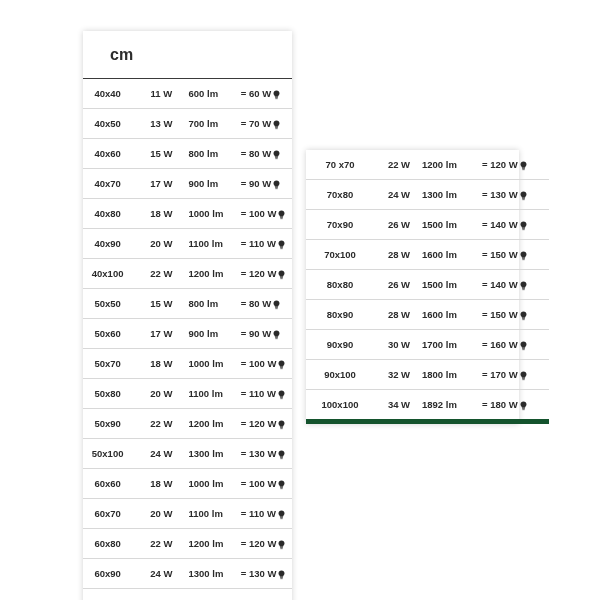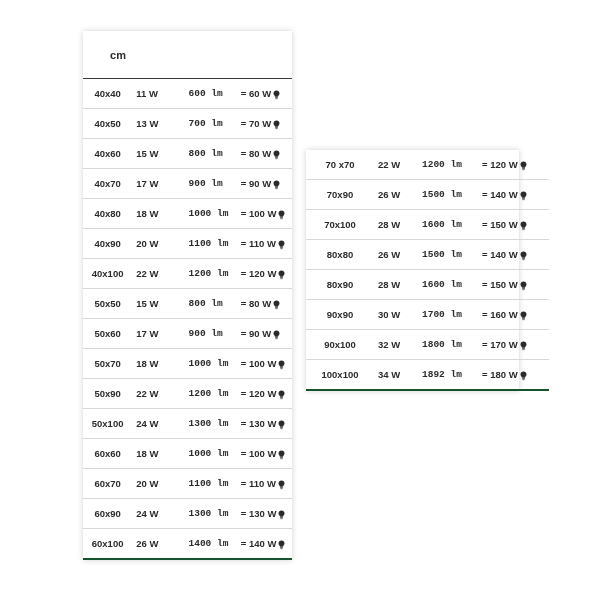--- a/index.html
+++ b/index.html
@@ -40,54 +40,53 @@
     table-layout: fixed;
   }
 
   .header-row td {
     border-bottom: 1px solid #3a3a3a;
     height: 45px;
     vertical-align: middle;
   }
 
   .header-label {
-    font-size: 11px;
+    font-size: 16px;
     font-weight: bold;
     color: #2d2d2d;
     padding-left: 27px;
     letter-spacing: 0.2px;
   }
 
   tbody tr td {
     border-bottom: 1px solid #d8d8d8;
     height: 27px;
     vertical-align: middle;
     font-size: 9.5px;
     font-weight: bold;
     color: #2b2b2b;
     white-space: nowrap;
   }
 
   tbody tr:last-child td {
-    border-bottom: 2px solid #14532d;
+    border-bottom: 5px solid #14532d;
   }
 
   .c-size {
     width: 62px;
     text-align: center;
     padding-right: 4px;
   }
   .c-watt {
     width: 42px;
-    text-align: left;
+    text-align: center;
   }
   .c-lm {
     width: 56px;
     text-align: left;
-    font-family: Liberation Mono, monospace;
   }
   .c-eq {
     width: 62px;
     text-align: left;
   }
 
   #table-right .c-size { width: 66px; margin-top: 44px; }
   #table-right .c-watt { width: 42px; }
   #table-right .c-lm { width: 58px; }
   #table-right .c-eq { width: 66px; }
@@ -259,20 +258,35 @@
               <span class="bulb">
                 <svg width="7" height="10" viewBox="0 0 7 10">
                   <path d="M3.5 0.4 C1.7 0.4 0.5 1.7 0.5 3.3 C0.5 4.4 1.1 5.1 1.6 5.8 L2.0 6.8 L5.0 6.8 L5.4 5.8 C5.9 5.1 6.5 4.4 6.5 3.3 C6.5 1.7 5.3 0.4 3.5 0.4 Z" fill="#2b2b2b"></path>
                   <rect x="2.1" y="7.3" width="2.8" height="0.7" fill="#2b2b2b"></rect>
                   <rect x="2.3" y="8.4" width="2.4" height="0.7" fill="#2b2b2b"></rect>
                 </svg>
               </span>
             </span></td>
         </tr>
         <tr>
+          <td class="c-size">50x80</td>
+          <td class="c-watt">20 W</td>
+          <td class="c-lm">1100 lm</td>
+          <td class="c-eq"><span class="eqwrap">
+              <span>= 110 W</span>
+              <span class="bulb">
+                <svg width="7" height="10" viewBox="0 0 7 10">
+                  <path d="M3.5 0.4 C1.7 0.4 0.5 1.7 0.5 3.3 C0.5 4.4 1.1 5.1 1.6 5.8 L2.0 6.8 L5.0 6.8 L5.4 5.8 C5.9 5.1 6.5 4.4 6.5 3.3 C6.5 1.7 5.3 0.4 3.5 0.4 Z" fill="#2b2b2b"></path>
+                  <rect x="2.1" y="7.3" width="2.8" height="0.7" fill="#2b2b2b"></rect>
+                  <rect x="2.3" y="8.4" width="2.4" height="0.7" fill="#2b2b2b"></rect>
+                </svg>
+              </span>
+            </span></td>
+        </tr>
+        <tr>
           <td class="c-size">50x90</td>
           <td class="c-watt">22 W</td>
           <td class="c-lm">1200 lm</td>
           <td class="c-eq"><span class="eqwrap">
               <span>= 120 W</span>
               <span class="bulb">
                 <svg width="7" height="10" viewBox="0 0 7 10">
                   <path d="M3.5 0.4 C1.7 0.4 0.5 1.7 0.5 3.3 C0.5 4.4 1.1 5.1 1.6 5.8 L2.0 6.8 L5.0 6.8 L5.4 5.8 C5.9 5.1 6.5 4.4 6.5 3.3 C6.5 1.7 5.3 0.4 3.5 0.4 Z" fill="#2b2b2b"></path>
                   <rect x="2.1" y="7.3" width="2.8" height="0.7" fill="#2b2b2b"></rect>
                   <rect x="2.3" y="8.4" width="2.4" height="0.7" fill="#2b2b2b"></rect>
@@ -319,20 +333,35 @@
               <span class="bulb">
                 <svg width="7" height="10" viewBox="0 0 7 10">
                   <path d="M3.5 0.4 C1.7 0.4 0.5 1.7 0.5 3.3 C0.5 4.4 1.1 5.1 1.6 5.8 L2.0 6.8 L5.0 6.8 L5.4 5.8 C5.9 5.1 6.5 4.4 6.5 3.3 C6.5 1.7 5.3 0.4 3.5 0.4 Z" fill="#2b2b2b"></path>
                   <rect x="2.1" y="7.3" width="2.8" height="0.7" fill="#2b2b2b"></rect>
                   <rect x="2.3" y="8.4" width="2.4" height="0.7" fill="#2b2b2b"></rect>
                 </svg>
               </span>
             </span></td>
         </tr>
         <tr>
+          <td class="c-size">60x80</td>
+          <td class="c-watt">22 W</td>
+          <td class="c-lm">1200 lm</td>
+          <td class="c-eq"><span class="eqwrap">
+              <span>= 120 W</span>
+              <span class="bulb">
+                <svg width="7" height="10" viewBox="0 0 7 10">
+                  <path d="M3.5 0.4 C1.7 0.4 0.5 1.7 0.5 3.3 C0.5 4.4 1.1 5.1 1.6 5.8 L2.0 6.8 L5.0 6.8 L5.4 5.8 C5.9 5.1 6.5 4.4 6.5 3.3 C6.5 1.7 5.3 0.4 3.5 0.4 Z" fill="#2b2b2b"></path>
+                  <rect x="2.1" y="7.3" width="2.8" height="0.7" fill="#2b2b2b"></rect>
+                  <rect x="2.3" y="8.4" width="2.4" height="0.7" fill="#2b2b2b"></rect>
+                </svg>
+              </span>
+            </span></td>
+        </tr>
+        <tr>
           <td class="c-size">60x90</td>
           <td class="c-watt">24 W</td>
           <td class="c-lm">1300 lm</td>
           <td class="c-eq"><span class="eqwrap">
               <span>= 130 W</span>
               <span class="bulb">
                 <svg width="7" height="10" viewBox="0 0 7 10">
                   <path d="M3.5 0.4 C1.7 0.4 0.5 1.7 0.5 3.3 C0.5 4.4 1.1 5.1 1.6 5.8 L2.0 6.8 L5.0 6.8 L5.4 5.8 C5.9 5.1 6.5 4.4 6.5 3.3 C6.5 1.7 5.3 0.4 3.5 0.4 Z" fill="#2b2b2b"></path>
                   <rect x="2.1" y="7.3" width="2.8" height="0.7" fill="#2b2b2b"></rect>
                   <rect x="2.3" y="8.4" width="2.4" height="0.7" fill="#2b2b2b"></rect>
@@ -371,20 +400,35 @@
               <span class="bulb">
                 <svg width="7" height="10" viewBox="0 0 7 10">
                   <path d="M3.5 0.4 C1.7 0.4 0.5 1.7 0.5 3.3 C0.5 4.4 1.1 5.1 1.6 5.8 L2.0 6.8 L5.0 6.8 L5.4 5.8 C5.9 5.1 6.5 4.4 6.5 3.3 C6.5 1.7 5.3 0.4 3.5 0.4 Z" fill="#2b2b2b"></path>
                   <rect x="2.1" y="7.3" width="2.8" height="0.7" fill="#2b2b2b"></rect>
                   <rect x="2.3" y="8.4" width="2.4" height="0.7" fill="#2b2b2b"></rect>
                 </svg>
               </span>
             </span></td>
         </tr>
         <tr>
+          <td class="c-size">70x80</td>
+          <td class="c-watt">24 W</td>
+          <td class="c-lm">1300 lm</td>
+          <td class="c-eq"><span class="eqwrap">
+              <span>= 130 W</span>
+              <span class="bulb">
+                <svg width="7" height="10" viewBox="0 0 7 10">
+                  <path d="M3.5 0.4 C1.7 0.4 0.5 1.7 0.5 3.3 C0.5 4.4 1.1 5.1 1.6 5.8 L2.0 6.8 L5.0 6.8 L5.4 5.8 C5.9 5.1 6.5 4.4 6.5 3.3 C6.5 1.7 5.3 0.4 3.5 0.4 Z" fill="#2b2b2b"></path>
+                  <rect x="2.1" y="7.3" width="2.8" height="0.7" fill="#2b2b2b"></rect>
+                  <rect x="2.3" y="8.4" width="2.4" height="0.7" fill="#2b2b2b"></rect>
+                </svg>
+              </span>
+            </span></td>
+        </tr>
+        <tr>
           <td class="c-size">70x90</td>
           <td class="c-watt">26 W</td>
           <td class="c-lm">1500 lm</td>
           <td class="c-eq"><span class="eqwrap">
               <span>= 140 W</span>
               <span class="bulb">
                 <svg width="7" height="10" viewBox="0 0 7 10">
                   <path d="M3.5 0.4 C1.7 0.4 0.5 1.7 0.5 3.3 C0.5 4.4 1.1 5.1 1.6 5.8 L2.0 6.8 L5.0 6.8 L5.4 5.8 C5.9 5.1 6.5 4.4 6.5 3.3 C6.5 1.7 5.3 0.4 3.5 0.4 Z" fill="#2b2b2b"></path>
                   <rect x="2.1" y="7.3" width="2.8" height="0.7" fill="#2b2b2b"></rect>
                   <rect x="2.3" y="8.4" width="2.4" height="0.7" fill="#2b2b2b"></rect>

